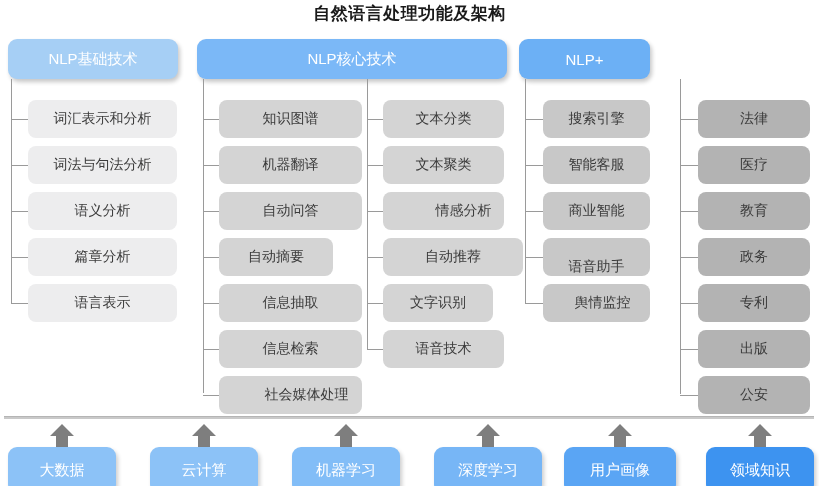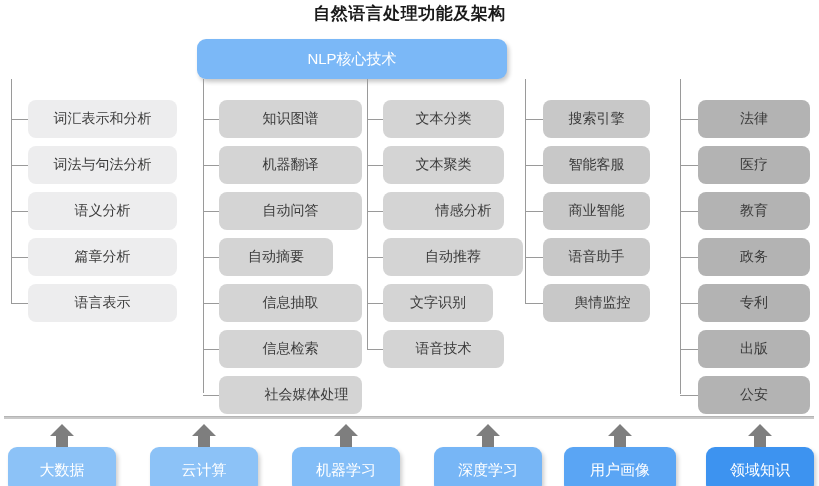--- a/index.html
+++ b/index.html
@@ -51,25 +51,31 @@
   .arrow{position:absolute;width:30px;height:28px;}
   .arrow svg{display:block;}
 </style>
 </head>
 <body>
 
 <div id="diagram">
 
   <div class="title">自然语言处理功能及架构</div>
 
+  <div class="hdr" id="hdr-basic" style="left: 8px; top: 39px; width: 170px; background: rgb(166, 207, 245);">
+    <span>NLP基础技术</span>
+  </div>
 
   <div class="hdr" id="hdr-core" style="left: 197px; top: 39px; width: 310px; background: rgb(123, 184, 247);">
     <span>NLP核心技术</span>
   </div>
 
+  <div class="hdr" id="hdr-plus" style="left: 519px; top: 39px; width: 131px; background: rgb(108, 176, 245);">
+    <span>NLP+</span>
+  </div>
 
 
   <div class="vline" style="left:11px;top:79px;height:225px;"></div>
   <div class="vline" style="left:203px;top:79px;height:314px;"></div>
   <div class="vline" style="left:367px;top:79px;height:270px;"></div>
   <div class="vline" style="left:525px;top:79px;height:225px;"></div>
   <div class="vline" style="left:680px;top:79px;height:315px;"></div>
 
   <div id="leaves">
       <div class="hline" style="left: 11px; top: 119px; width: 17px;"></div>
@@ -150,21 +156,21 @@
       </div>
       <div class="hline" style="left: 525px; top: 165px; width: 18px;"></div>
       <div class="leaf" style="left: 543px; top: 146px; width: 107px; background: rgb(200, 200, 200);">
         <span>智能客服</span>
       </div>
       <div class="hline" style="left: 525px; top: 211px; width: 18px;"></div>
       <div class="leaf" style="left: 543px; top: 192px; width: 107px; background: rgb(200, 200, 200);">
         <span>商业智能</span>
       </div>
       <div class="hline" style="left: 525px; top: 257px; width: 18px;"></div>
-      <div class="leaf" style="left: 543px; top: 238px; width: 107px; background: rgb(200, 200, 200);">
+      <div class="leaf" style="left: 543px; top: 238px; width: 107px; background: rgb(200, 200, 200); align-items: flex-end;">
         <span>语音助手</span>
       </div>
       <div class="hline" style="left: 525px; top: 303px; width: 18px;"></div>
       <div class="leaf" style="left: 543px; top: 284px; width: 107px; background: rgb(200, 200, 200); padding-left: 12px;">
         <span>舆情监控</span>
       </div>
       <div class="hline" style="left: 680px; top: 119px; width: 18px;"></div>
       <div class="leaf" style="left: 698px; top: 100px; width: 112px; background: rgb(179, 179, 179);">
         <span>法律</span>
       </div>

